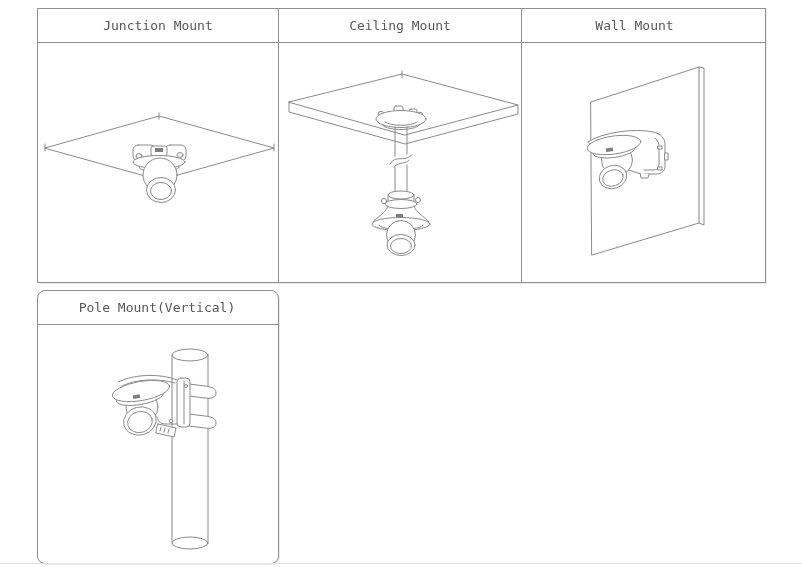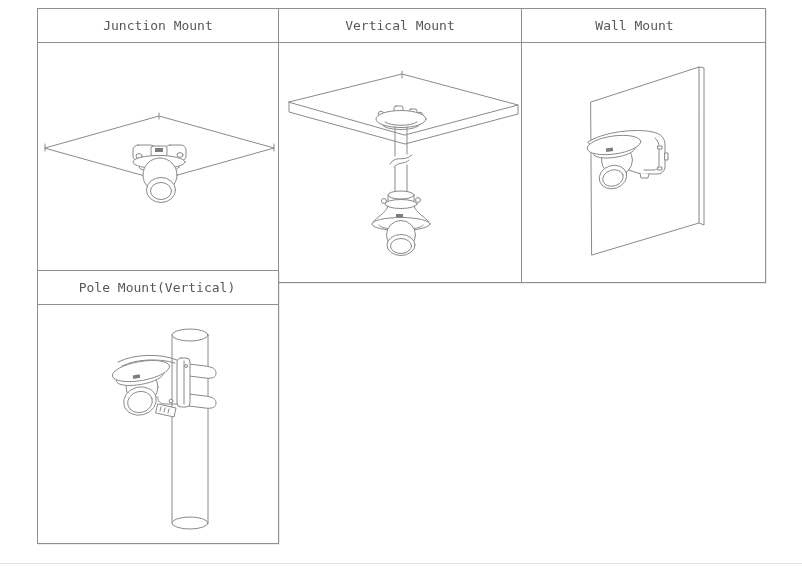--- a/index.html
+++ b/index.html
@@ -1,20 +1,20 @@
 <!DOCTYPE html>
 <html><head>
 <meta charset="utf-8">
 <style>
   html,body{margin:0;padding:0;background:#ffffff;}
   #screen{position:relative;width:802px;height:567px;background:#ffffff;overflow:hidden;
           font-family:"DejaVu Sans Mono","Liberation Mono",monospace;}
   .tbl{position:absolute;border:1px solid #8f8f8f;background:#ffffff;box-shadow:1px 1px 0 rgba(0,0,0,0.08);text-decoration:underline;}
   #table-top{left:37px;top:8px;width:727px;height:273px;}
-  #table-bottom{left:37px;top:270px;width:240px;height:272px;}
+  #table-bottom{left:37px;top:290px;width:240px;height:272px;border-radius:8px;}
   .vline{position:absolute;top:0;bottom:0;width:1px;background:#8f8f8f;}
   .hline{position:absolute;left:0;right:0;top:33px;height:1px;background:#8f8f8f;}
   .hdr{position:absolute;top:0;height:33px;display:flex;align-items:center;justify-content:center;
        font-size:13px;color:#585858;letter-spacing:0px;white-space:nowrap;}
   .fig{position:absolute;top:34px;}
   svg{display:block;}
   svg *{vector-effect:non-scaling-stroke;}
   .ln{fill:none;stroke:#8a8a8a;stroke-width:1;stroke-linecap:round;stroke-linejoin:round;}
   .wh{fill:#ffffff;stroke:#8a8a8a;stroke-width:1;stroke-linecap:round;stroke-linejoin:round;}
   .dk{fill:#7d7d7d;stroke:none;}
@@ -24,21 +24,21 @@
 <body>
 
 <div id="screen">
 
   <div id="table-top" class="tbl">
     <div class="vline" style="left:240px"></div>
     <div class="vline" style="left:483px"></div>
     <div class="hline"></div>
 
     <div class="hdr" style="left:0;width:240px">Junction Mount</div>
-    <div class="hdr" style="left:241px;width:242px">Vertical Mount</div>
+    <div class="hdr" style="left:241px;width:242px">Ceiling Mount</div>
     <div class="hdr" style="left:476px;width:241px">Wall Mount</div>
 
     <svg class="fig" style="left:0" width="240" height="239" viewBox="0 0 240 239">
       <g>
         <path class="wh" d="M7,105 L121,73 L236,105 L122,137 Z"></path>
         <path class="ln" d="M7,101 L7,108 M121,70 L121,76 M236,101 L236,108"></path>
       </g>
       <g>
         <rect class="wh" x="95" y="102" width="22" height="16" rx="5"></rect>
         <rect class="wh" x="127" y="102" width="21" height="16" rx="5"></rect>

